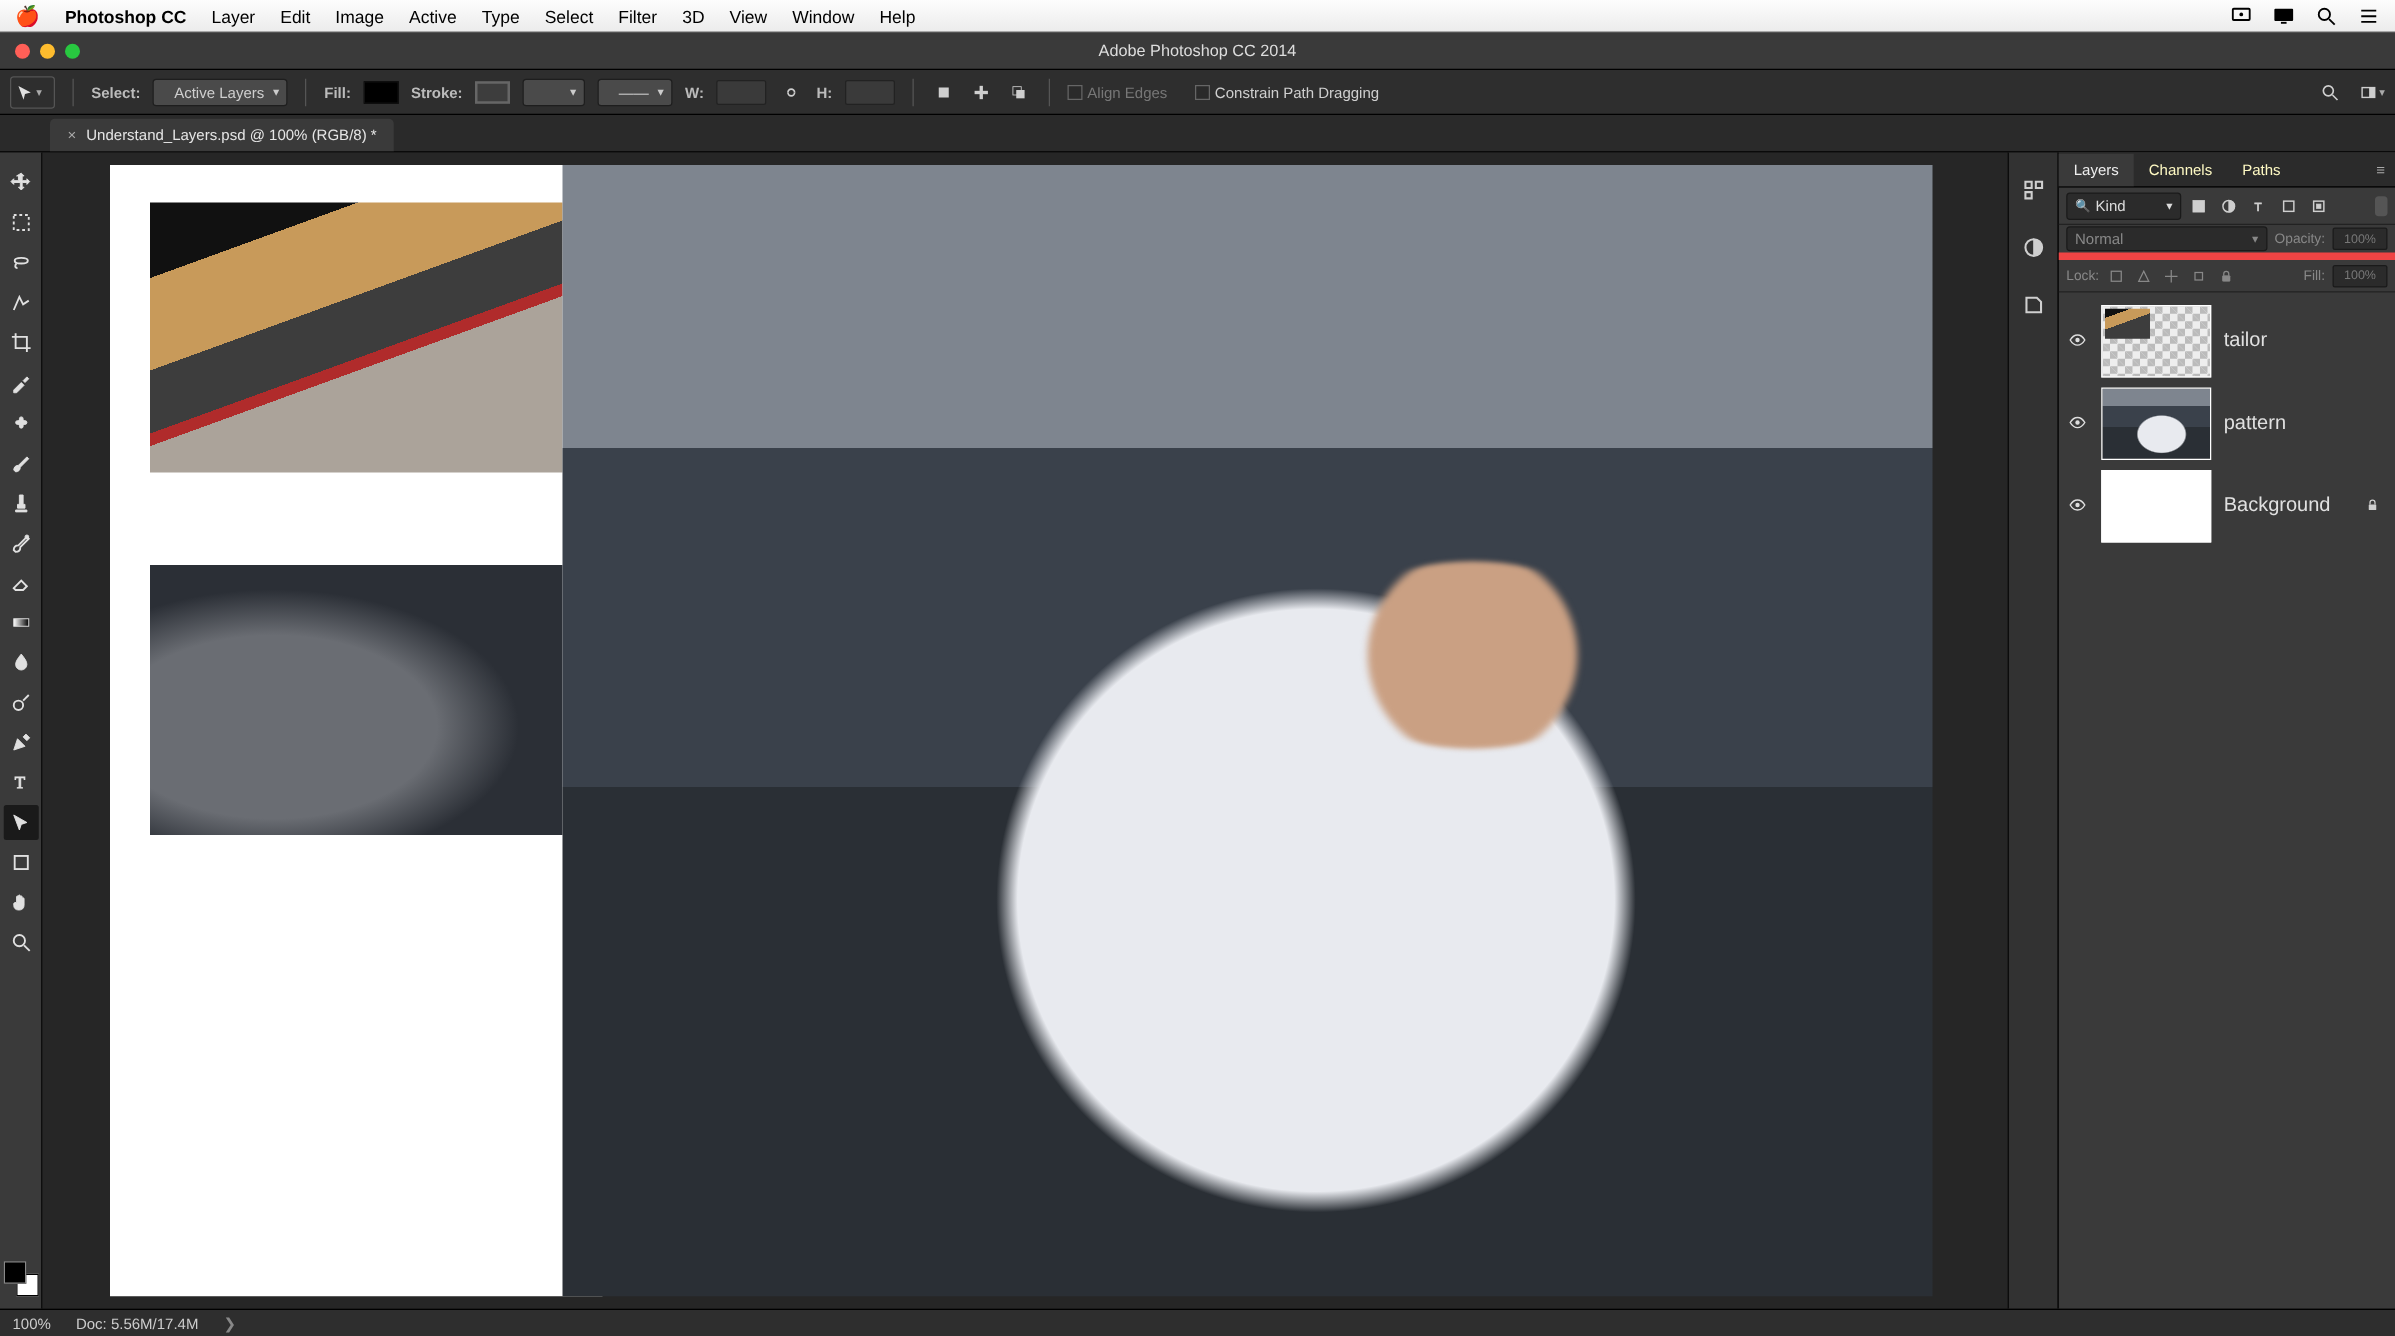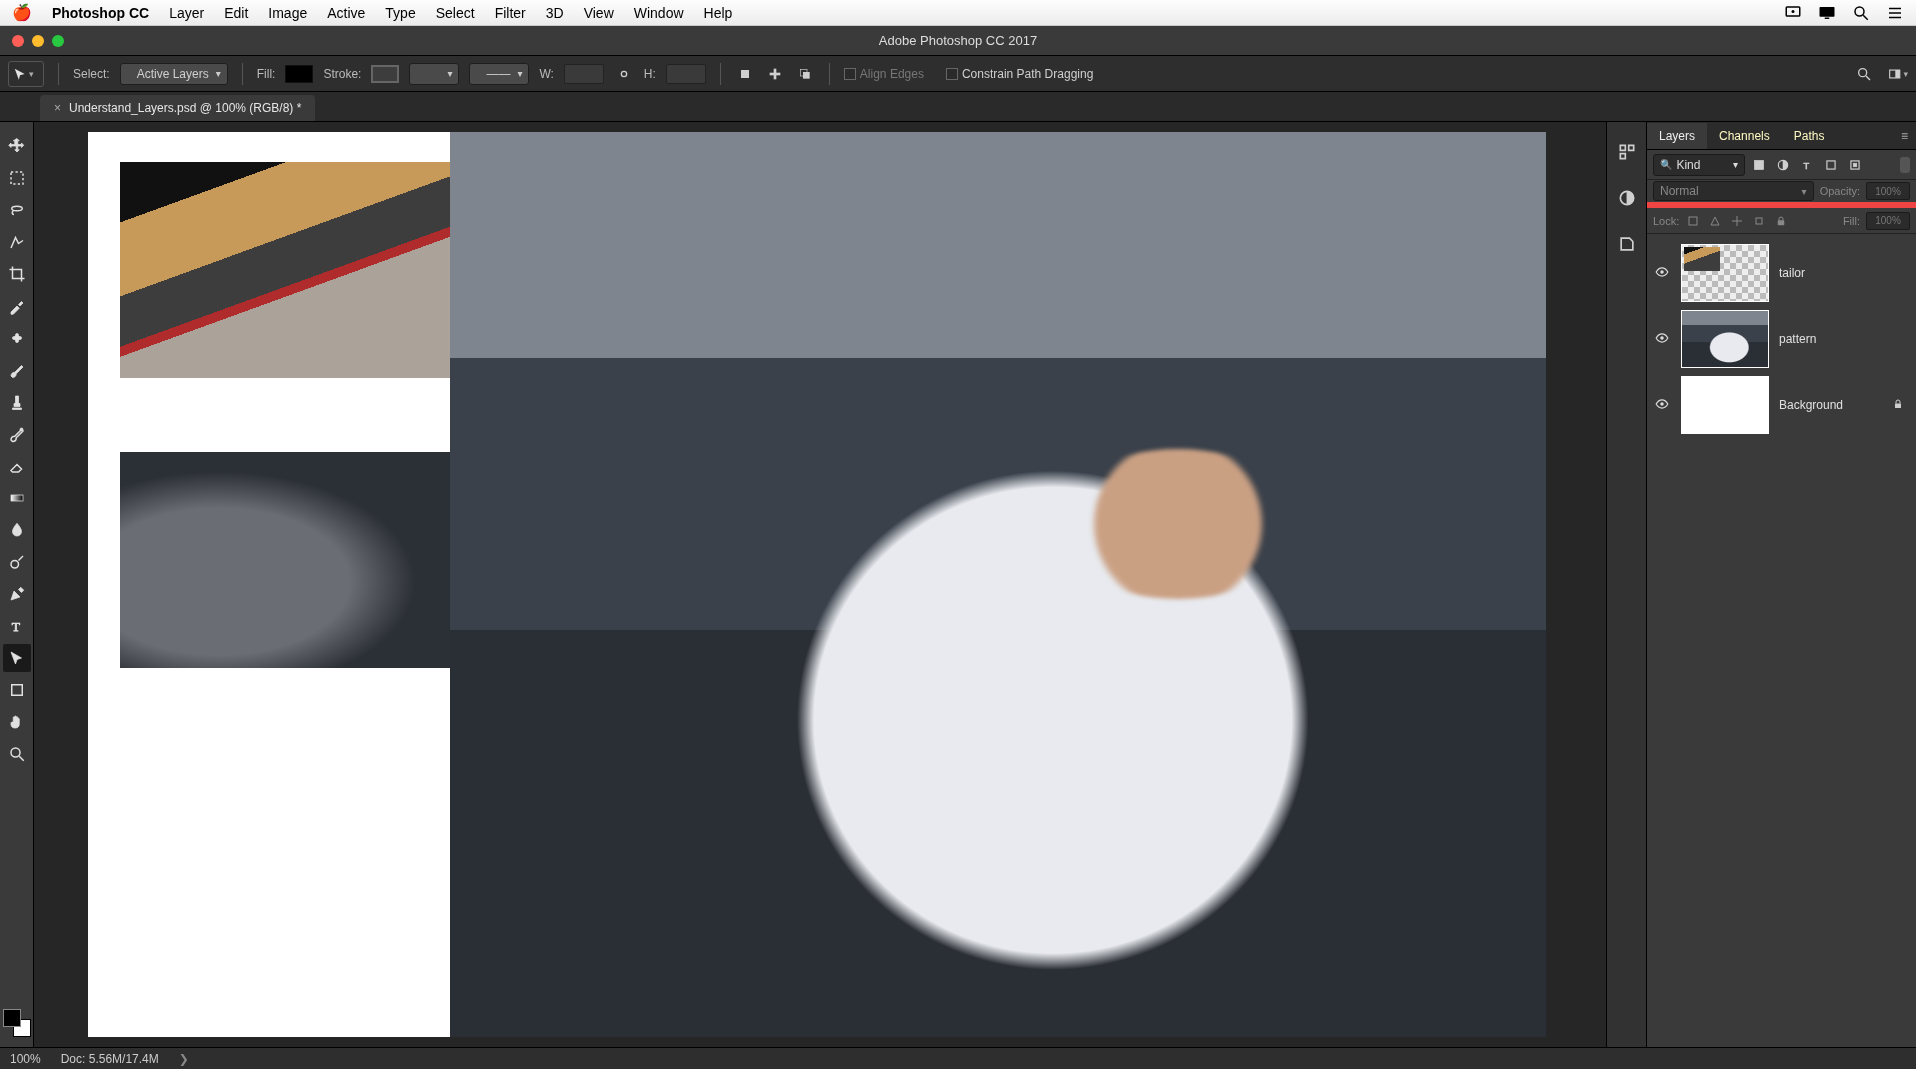--- a/index.html
+++ b/index.html
@@ -34,21 +34,21 @@
   .traffic span { width:12px; height:12px; border-radius:50%; display:block;}
   .traffic .r { background:#ff5f57;}
   .traffic .y { background:#febc2e;}
   .traffic .g { background:#28c840;}
   .win-title { position:absolute; left:0; right:0; text-align:center; color:#ddd; font-size:13px;}
 
   
   .options-bar { height:36px; background:var(--ps-dark); border-bottom:1px solid #000; display:flex; align-items:center; padding:0 8px; gap:10px; color:var(--ps-text); font-size:12px;}
   .options-bar .tool-ind { width:36px; height:26px; border:1px solid #555; border-radius:3px; display:flex; align-items:center; justify-content:flex-start; padding-left:4px; gap:2px;}
   .options-bar .sep { width:1px; height:22px; background:#555; margin:0 4px;}
-  .options-bar label { color:#bbb;}
+  .options-bar label { color:#bbb;font-weight:bold;}
   .opt-select { background:#4a4a4a; border:1px solid #1e1e1e; border-radius:3px; height:22px; display:flex; align-items:center; padding:0 18px 0 16px; position:relative; min-width:90px;}
   .opt-select::after { content:"▾"; position:absolute; right:6px; font-size:10px; color:#ccc;}
   .swatch { width:28px; height:18px; border:1px solid #111; background:#000;}
   .swatch.stroke { background:#3d3d3d; border:2px solid #666;}
   .mini-field { width:40px; height:20px; background:#3a3a3a; border:1px solid #222; border-radius:2px;}
   .opt-icon { width:20px; height:20px; display:flex; align-items:center; justify-content:center;}
   .opt-icon svg { width:16px; height:16px; fill:#cfcfcf;}
   .chk { width:12px; height:12px; border:1px solid #666; background:#2a2a2a; display:inline-block; vertical-align:middle; margin-right:4px;}
   .options-right { margin-left:auto; display:flex; align-items:center; gap:14px;}
 
@@ -112,21 +112,21 @@
   .lock-row .mini { width:16px; height:16px; display:flex; align-items:center; justify-content:center;}
   .lock-row .mini svg { width:12px; height:12px; fill:#888; stroke:#888;}
 
   .layer-list { flex:1; overflow:auto; padding:6px 4px;}
   .layer-row { display:flex; align-items:center; gap:10px; padding:4px 2px; border-radius:2px;}
   .eye { width:18px; text-align:center; color:#ddd;}
   .eye svg { width:14px; height:14px; fill:#ddd;}
   .thumb { width:88px; height:58px; border:1px solid #fff; background:#ccc; position:relative; overflow:hidden;}
   .thumb.checker { background-image: linear-gradient(45deg,#bbb 25%,transparent 25%,transparent 75%,#bbb 75%), linear-gradient(45deg,#bbb 25%,#eee 25%,#eee 75%,#bbb 75%); background-size:12px 12px; background-position:0 0,6px 6px;}
   .thumb .mini-img { position:absolute;}
-  .layer-name { color:#e0e0e0; font-size:12px;}
+  .layer-name { color:#e0e0e0; font-size:16px;}
   .lock-ind { margin-left:auto; margin-right:6px;}
   .lock-ind svg { width:12px; height:12px; fill:#cfcfcf;}
 
   
   .status-bar { position:absolute; left:0; right:0; bottom:0; height:22px; background:#2e2e2e; border-top:1px solid #000; display:flex; align-items:center; padding:0 10px; gap:20px; color:#ccc; font-size:12px;}
   .status-bar .chev { color:#888;}
 
 </style>
 </head>
 <body>
@@ -177,21 +177,21 @@
         </span>
     </div>
   </div>
 
   <div class="win-titlebar">
     <div class="traffic">
       <span class="r"></span>
       <span class="y"></span>
       <span class="g"></span>
     </div>
-    <div class="win-title">Adobe Photoshop CC 2017</div>
+    <div class="win-title">Adobe Photoshop CC 2014</div>
   </div>
 
   <div class="options-bar">
     <div class="tool-ind">
       <svg viewBox="0 0 24 24" width="14" height="14">
           <path d="M3 3 L20 12 L12 14 L10 22 Z" fill="#e0e0e0"></path>
         </svg>
       <span style="font-size:9px;color:#aaa;">▾</span>
     </div>
     <div class="sep"></div>

